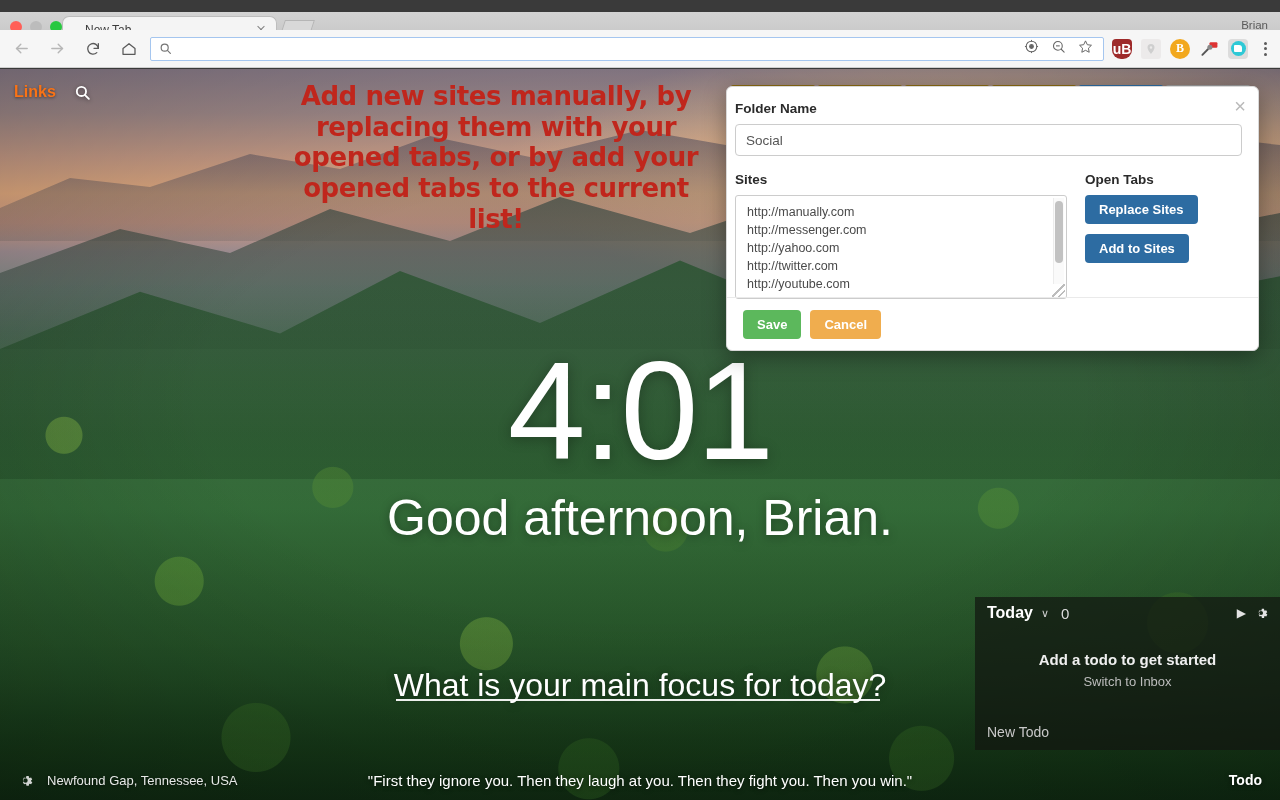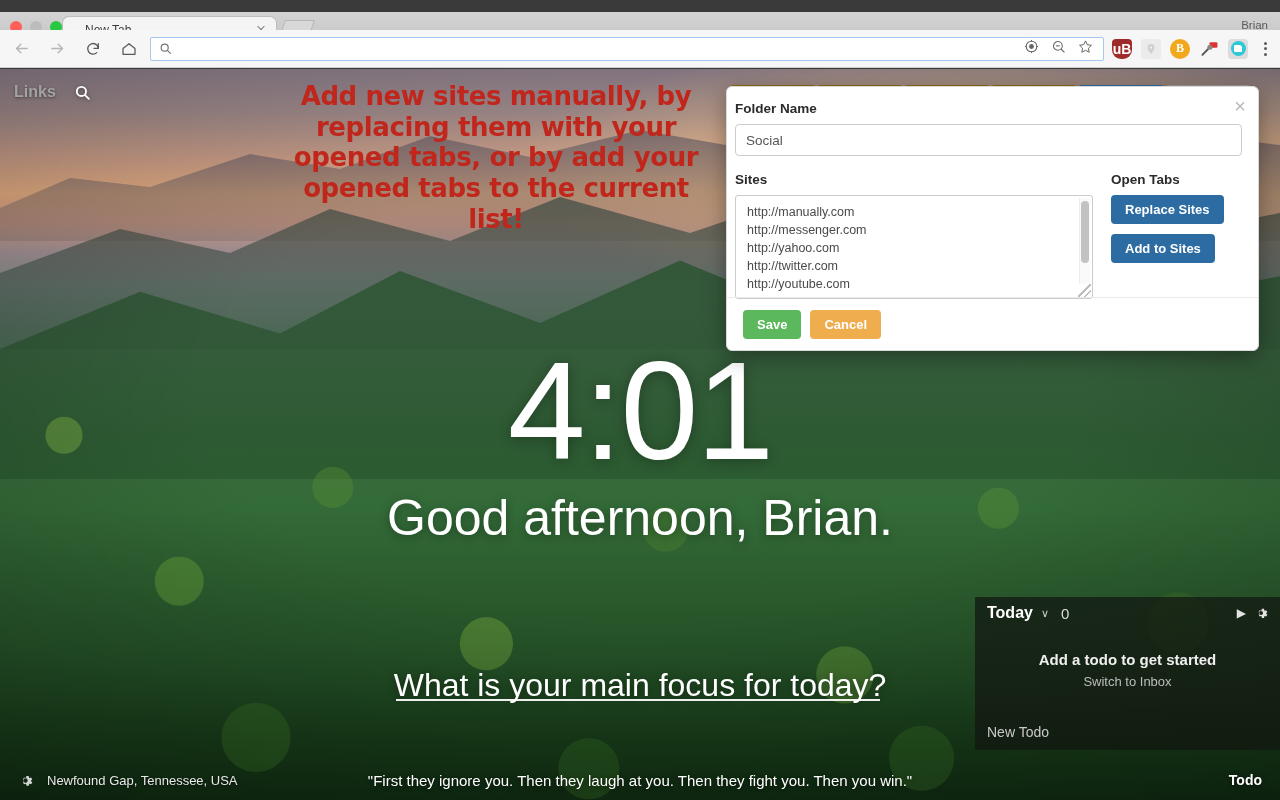--- a/index.html
+++ b/index.html
@@ -171,21 +171,21 @@
   }
   .bg-vignette {
     position: absolute; inset: 0;
     background: radial-gradient(ellipse 85% 75% at 50% 45%, rgba(0,0,0,0) 40%, rgba(0,0,0,.28) 100%);
   }
 
   
   .topbar-left {
     position: absolute; top: 14px; left: 14px;
     display: flex; align-items: center; gap: 18px;
-    color: #a3a3a3;
+    color: #f97316;
   }
   .topbar-left .links-label {
     font-size: 16px; font-weight: bold;
     text-shadow: 0 1px 3px rgba(0,0,0,.45);
   }
   .topbar-left .search-ico { display: flex; filter: drop-shadow(0 1px 2px rgba(0,0,0,.45)); }
 
   
   .tiles {
     position: absolute; top: 16px; left: 731px; display: flex; gap: 3px;
@@ -287,21 +287,21 @@
     font-size: 13.5px; font-weight: bold; color: #2b2b2b;
   }
   .modal-body { padding: 14px 16px 0 8px; }
   .folder-input {
     width: 100%; height: 32px; margin-top: 8px;
     border: 1px solid #ccc; border-radius: 4px;
     padding: 0 10px; font-size: 13.5px; color: #555;
     font-family: "Liberation Sans", sans-serif; outline: none;
   }
   .modal-cols { display: flex; margin-top: 16px; gap: 18px; }
-  .col-sites { width: 358px; }
+  .col-sites { width: 332px; }
   .col-tabs { flex: 1; }
   .sites-box {
     width: 100%; height: 104px; margin-top: 8px;
     border: 1px solid #ccc; border-radius: 3px;
     background: #fff; position: relative; overflow: hidden;
     padding: 7px 0 0 11px;
   }
   .sites-box .site-line {
     font-size: 12.5px; color: #4a4a4a; line-height: 18px;
     font-family: "Liberation Sans", sans-serif;

